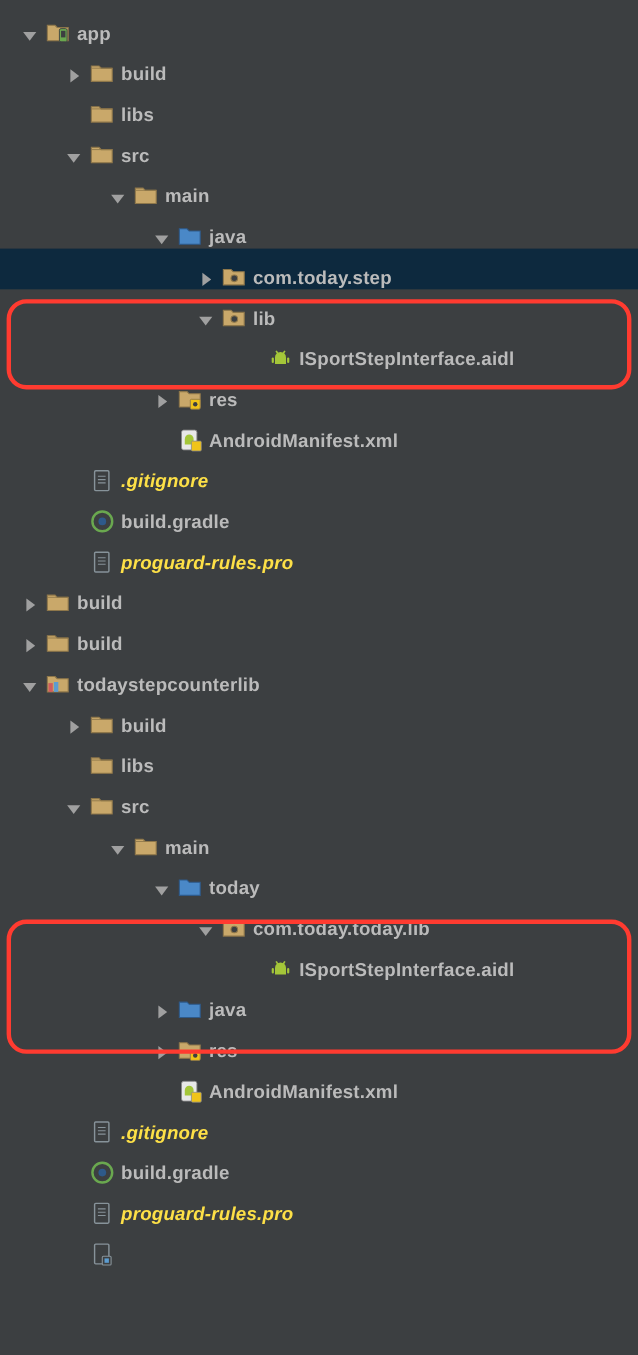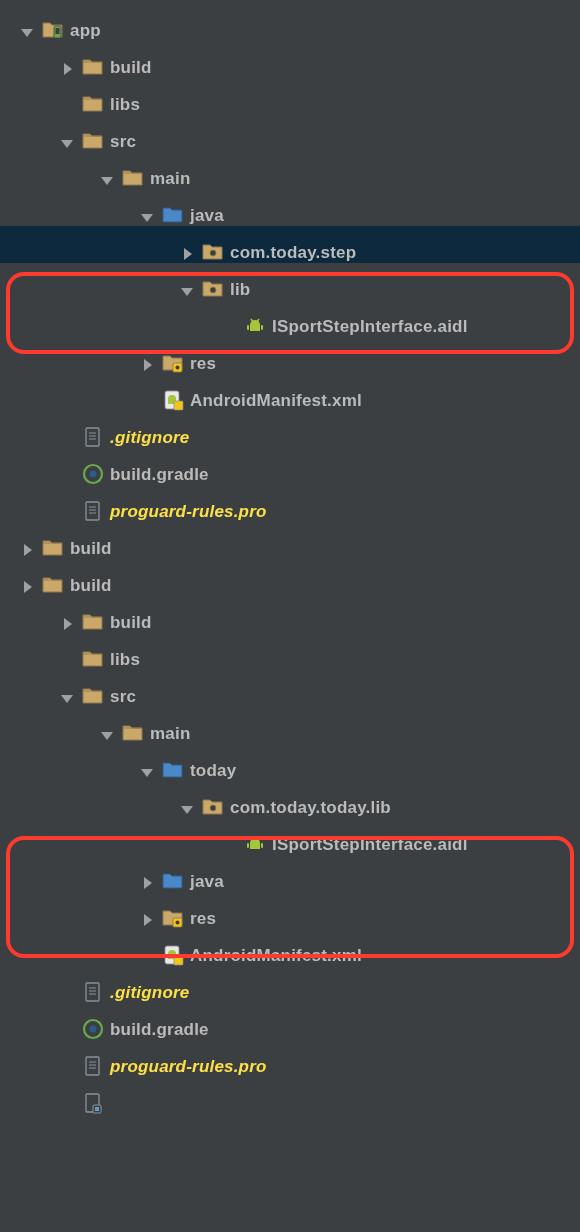--- a/index.html
+++ b/index.html
@@ -346,20 +346,34 @@
         </svg>
       </span>
     <span class="icon">
         <svg width="22" height="22" viewBox="0 0 22 22">
           <use href="#folder"></use>
         </svg>
       </span>
     <span class="label regular">build</span>
   </div>
 
+  <div class="row">
+    <span class="ind" style="width:18px"></span>
+    <span class="arrow">
+        <svg width="16" height="16">
+          <use href="#tri-down"></use>
+        </svg>
+      </span>
+    <span class="icon">
+        <svg width="22" height="22" viewBox="0 0 22 22">
+          <use href="#lib-module"></use>
+        </svg>
+      </span>
+    <span class="label">todaystepcounterlib</span>
+  </div>
 
   <div class="row">
     <span class="ind" style="width:58px"></span>
     <span class="arrow">
         <svg width="16" height="16">
           <use href="#tri-right"></use>
         </svg>
       </span>
     <span class="icon">
         <svg width="22" height="22" viewBox="0 0 22 22">

